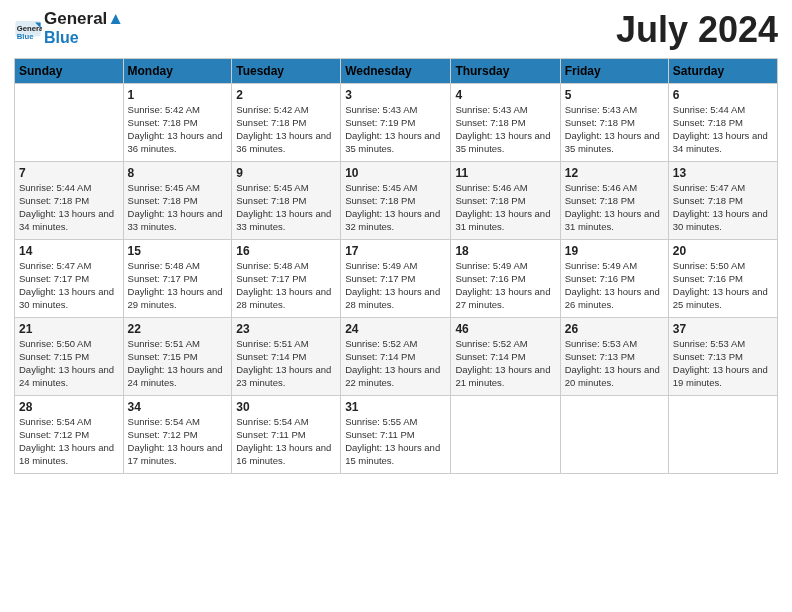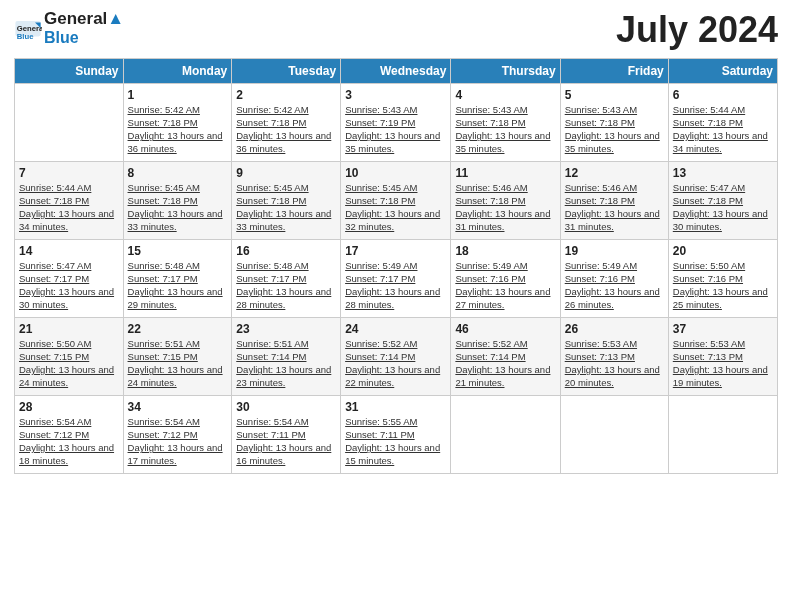--- a/index.html
+++ b/index.html
@@ -44,26 +44,26 @@
       font-size: 15px;
       color: #444;
     }
     table {
       width: 100%;
       border-collapse: collapse;
       font-size: 10px;
     }
     thead th {
       background: #2980b9;
-      color: #ffffff;
+      color: #000000;
       font-size: 12px;
       font-weight: bold;
       padding: 5px 4px;
       border: 1px solid #ccc;
-      text-align: right;
+      text-align: left;
     }
     tbody td {
       border: 1px solid #ccc;
       vertical-align: top;
       padding: 4px 4px 3px 4px;
       width: 113px;
       height: 78px;
       background: #fff;
     }
     tbody tr:nth-child(odd) td {
@@ -76,21 +76,20 @@
       font-size: 12px;
       font-weight: bold;
       color: #222;
       display: block;
       margin-bottom: 1px;
     }
     .day-info {
       font-size: 9.5px;
       color: #333;
       line-height: 1.4;
-      text-decoration: underline;
     }
     td.empty {
       background: #f9f9f9;
     }
   </style>
 </head>
 <body>
 
 <div class="page">
   <div class="header">

